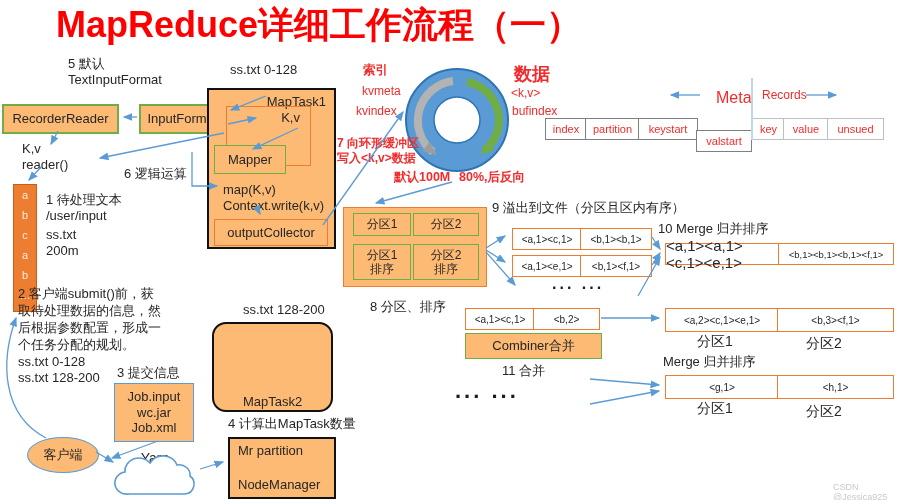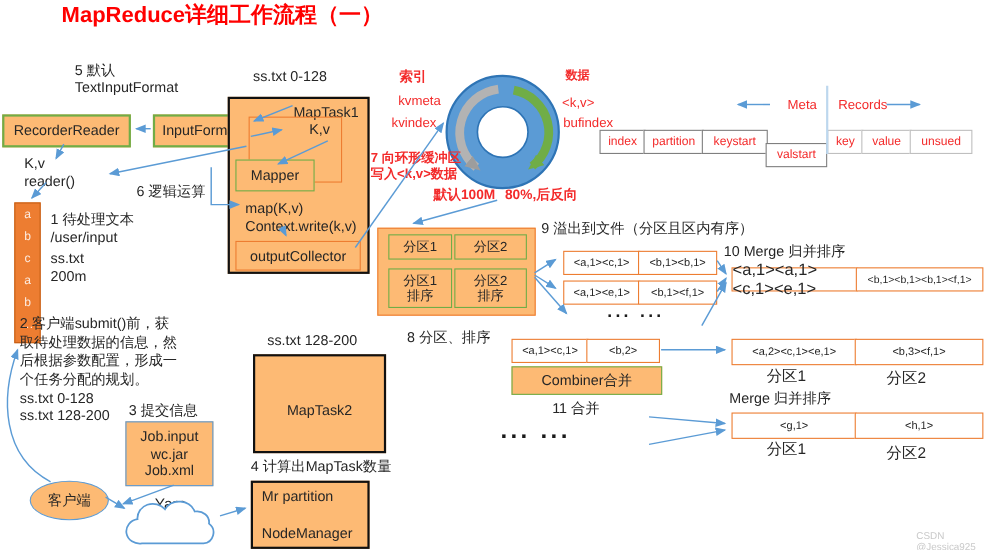--- a/index.html
+++ b/index.html
@@ -62,21 +62,21 @@
       <path d="M700,95 L671,95" marker-end="url(#ab)"></path>
       <path d="M806,95 L836,95" marker-end="url(#ab)"></path>
       <path d="M752,78 L752,140" stroke="#BDD7EE" stroke-width="2"></path>
       <path d="M46,438 C2,415 0,362 16,318" marker-end="url(#ab)"></path>
       <path d="M96,452 L113,462" marker-end="url(#ab)"></path>
       <path d="M158,441 L112,458" marker-end="url(#ab)"></path>
       <path d="M200,469 L223,462" marker-end="url(#ab)"></path>
     </g>
   </svg>
 
-  <div class="t red b" style="left:56px;top:2px;font-size:20px;color:#ff0000;">MapReduce详细工作流程（一）</div>
+  <div class="t red b" style="left:56px;top:2px;font-size:36px;color:#ff0000;">MapReduce详细工作流程（一）</div>
 
   <div class="t" style="left:68px;top:56px;">5 默认
 TextInputFormat</div>
   <div class="bx bg" style="left:2px;top:104px;width:113px;height:26px;">
     <span>RecorderReader</span>
   </div>
   <div class="bx bg" style="left:139px;top:104px;width:83px;height:26px;">
     <span>InputFormat</span>
   </div>
   <div class="t" style="left:22px;top:141px;">K,v
@@ -131,50 +131,50 @@
       <span>Mapper</span>
     </div>
     <div class="t" style="left:14px;top:92px;text-align:left;">map(K,v)
 Context.write(k,v)</div>
     <div class="bx bo" style="left:5px;top:129px;width:112px;height:25px;border-width:1.6px;">
       <span>outputCollector</span>
     </div>
   </div>
 
   <div class="t" style="left:243px;top:302px;">ss.txt 128-200</div>
-  <div class="bx bk" style="left:230px;top:322px;width:117px;height:86px;align-items:center;">
+  <div class="bx bk" style="left:212px;top:322px;width:117px;height:86px;align-items:flex-end;border-radius:14px;">
     <span style="margin-top:12px;">MapTask2</span>
   </div>
 
   <svg id="ring-svg" width="108" height="108" style="left:403px;top:66px;">
     <defs>
       <marker id="mg" markerUnits="userSpaceOnUse" markerWidth="16" markerHeight="14" refX="9" refY="6" orient="auto">
         <path d="M0,0 L14,6 L0,12 z" fill="#9d9d9d"></path>
       </marker>
       <marker id="mgr" markerUnits="userSpaceOnUse" markerWidth="16" markerHeight="14" refX="9" refY="6" orient="auto">
         <path d="M0,0 L14,6 L0,12 z" fill="#70AD47"></path>
       </marker>
     </defs>
     <circle cx="54" cy="54" r="51" fill="#5B9BD5" stroke="#2E74B5" stroke-width="2"></circle>
     <circle cx="54" cy="54" r="23" fill="#ffffff" stroke="#2E74B5" stroke-width="1.5"></circle>
     <path d="M50,15 A40,40 0 0 0 30,86" stroke="#b3b3b3" stroke-width="8" fill="none" marker-end="url(#mg)"></path>
     <path d="M64,16 A39,39 0 0 1 81,85" stroke="#70AD47" stroke-width="8" fill="none" marker-end="url(#mgr)"></path>
   </svg>
   <div class="t red b" style="left:363px;top:63px;font-size:12.5px;">索引</div>
   <div class="t red" style="left:362px;top:84px;font-size:12px;">kvmeta</div>
   <div class="t red" style="left:356px;top:104px;font-size:12px;">kvindex</div>
-  <div class="t red b" style="left:514px;top:63px;font-size:11px;">数据</div>
+  <div class="t red b" style="left:514px;top:63px;font-size:18px;">数据</div>
   <div class="t red" style="left:511px;top:86px;font-size:12px;">&lt;k,v&gt;</div>
   <div class="t red" style="left:512px;top:104px;font-size:12px;">bufindex</div>
   <div class="t red b" style="left:337px;top:136px;font-size:12px;">7 向环形缓冲区
 写入&lt;k,v&gt;数据</div>
   <div class="t red b" style="left:394px;top:170px;font-size:12.5px;">默认100M</div>
   <div class="t red b" style="left:459px;top:170px;font-size:12.5px;">80%,后反向</div>
 
-  <div class="t red" style="left:716px;top:88px;font-size:12px;">Meta</div>
+  <div class="t red" style="left:716px;top:88px;font-size:16px;">Meta</div>
   <div class="t red" style="left:762px;top:88px;font-size:12px;">Records</div>
   <div class="cell meta-cell" style="left:545px;top:118px;width:40px;height:20px;">
       <span>index</span>
     </div>
   <div class="cell meta-cell" style="left:585px;top:118px;width:53px;height:20px;">
       <span>partition</span>
     </div>
   <div class="cell meta-cell" style="left:638px;top:118px;width:58px;height:20px;">
       <span>keystart</span>
     </div>

